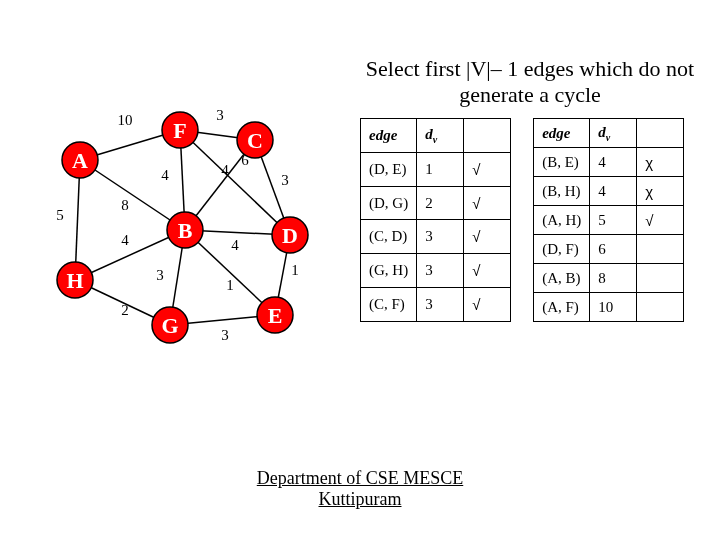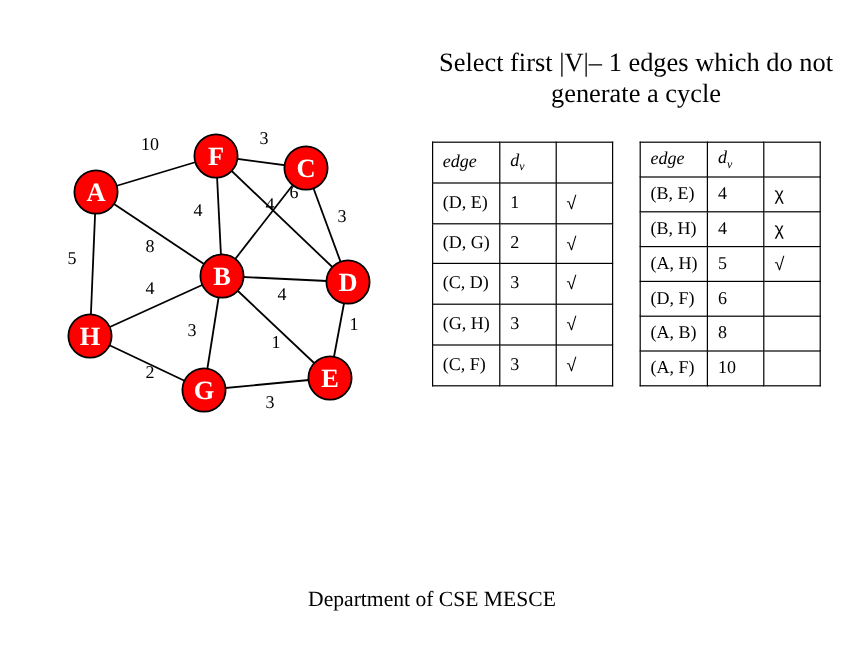--- a/index.html
+++ b/index.html
@@ -5,21 +5,21 @@
   body {
     margin: 0;
     background: #fff;
     font-family: "Times New Roman", serif;
     width: 720px;
     height: 540px;
     position: relative;
   }
   .title {
     position: absolute;
-    top: 39px;
+    top: 56px;
     left: 360px;
     width: 340px;
     font-size: 22px;
     text-align: center;
   }
   .tables {
     position: absolute;
     top: 118px;
     left: 360px;
     display: flex;
@@ -30,29 +30,30 @@
     background: #fff;
   }
   th, td {
     border: 1px solid #000;
     padding: 3px 8px;
     font-size: 15px;
     text-align: left;
     min-width: 30px;
     height: 22px;
   }
-  th { font-weight: normal; font-style: italic; margin-top: 44px; }
+  th { font-weight: bold; font-style: italic; margin-top: 44px; }
   .sub { font-size: 10px; vertical-align: sub; font-style: italic; }
   .mark { font-family: sans-serif; }
   .footer {
     position: absolute;
     bottom: 30px;
     width: 720px;
     text-align: center;
     font-size: 18px;
+    text-decoration: underline;
   }
   svg.graph {
     position: absolute;
     top: 100px;
     left: 30px;
   }
   .node { fill: #ff0000; stroke: #000; stroke-width: 1.5; }
   .nodelabel { font: 22px "Times New Roman", serif; fill: #fff; text-anchor: middle; dominant-baseline: central; font-weight: bold; }
   .w { font: 15px "Times New Roman", serif; fill: #000; text-anchor: middle; }
   .edge { stroke: #000; stroke-width: 1.5; fill: none; }
@@ -188,13 +189,14 @@
       <text x="45" y="180" class="nodelabel">H</text>
       <circle cx="140" cy="225" r="18" class="node"></circle>
       <text x="140" y="225" class="nodelabel">G</text>
       <circle cx="245" cy="215" r="18" class="node"></circle>
       <text x="245" y="215" class="nodelabel">E</text>
     </g>
 </svg>
 
 <div class="footer">
   <span>Department of CSE MESCE</span><br>
+  <span>Kuttipuram</span>
 </div>
 
 </body></html>

